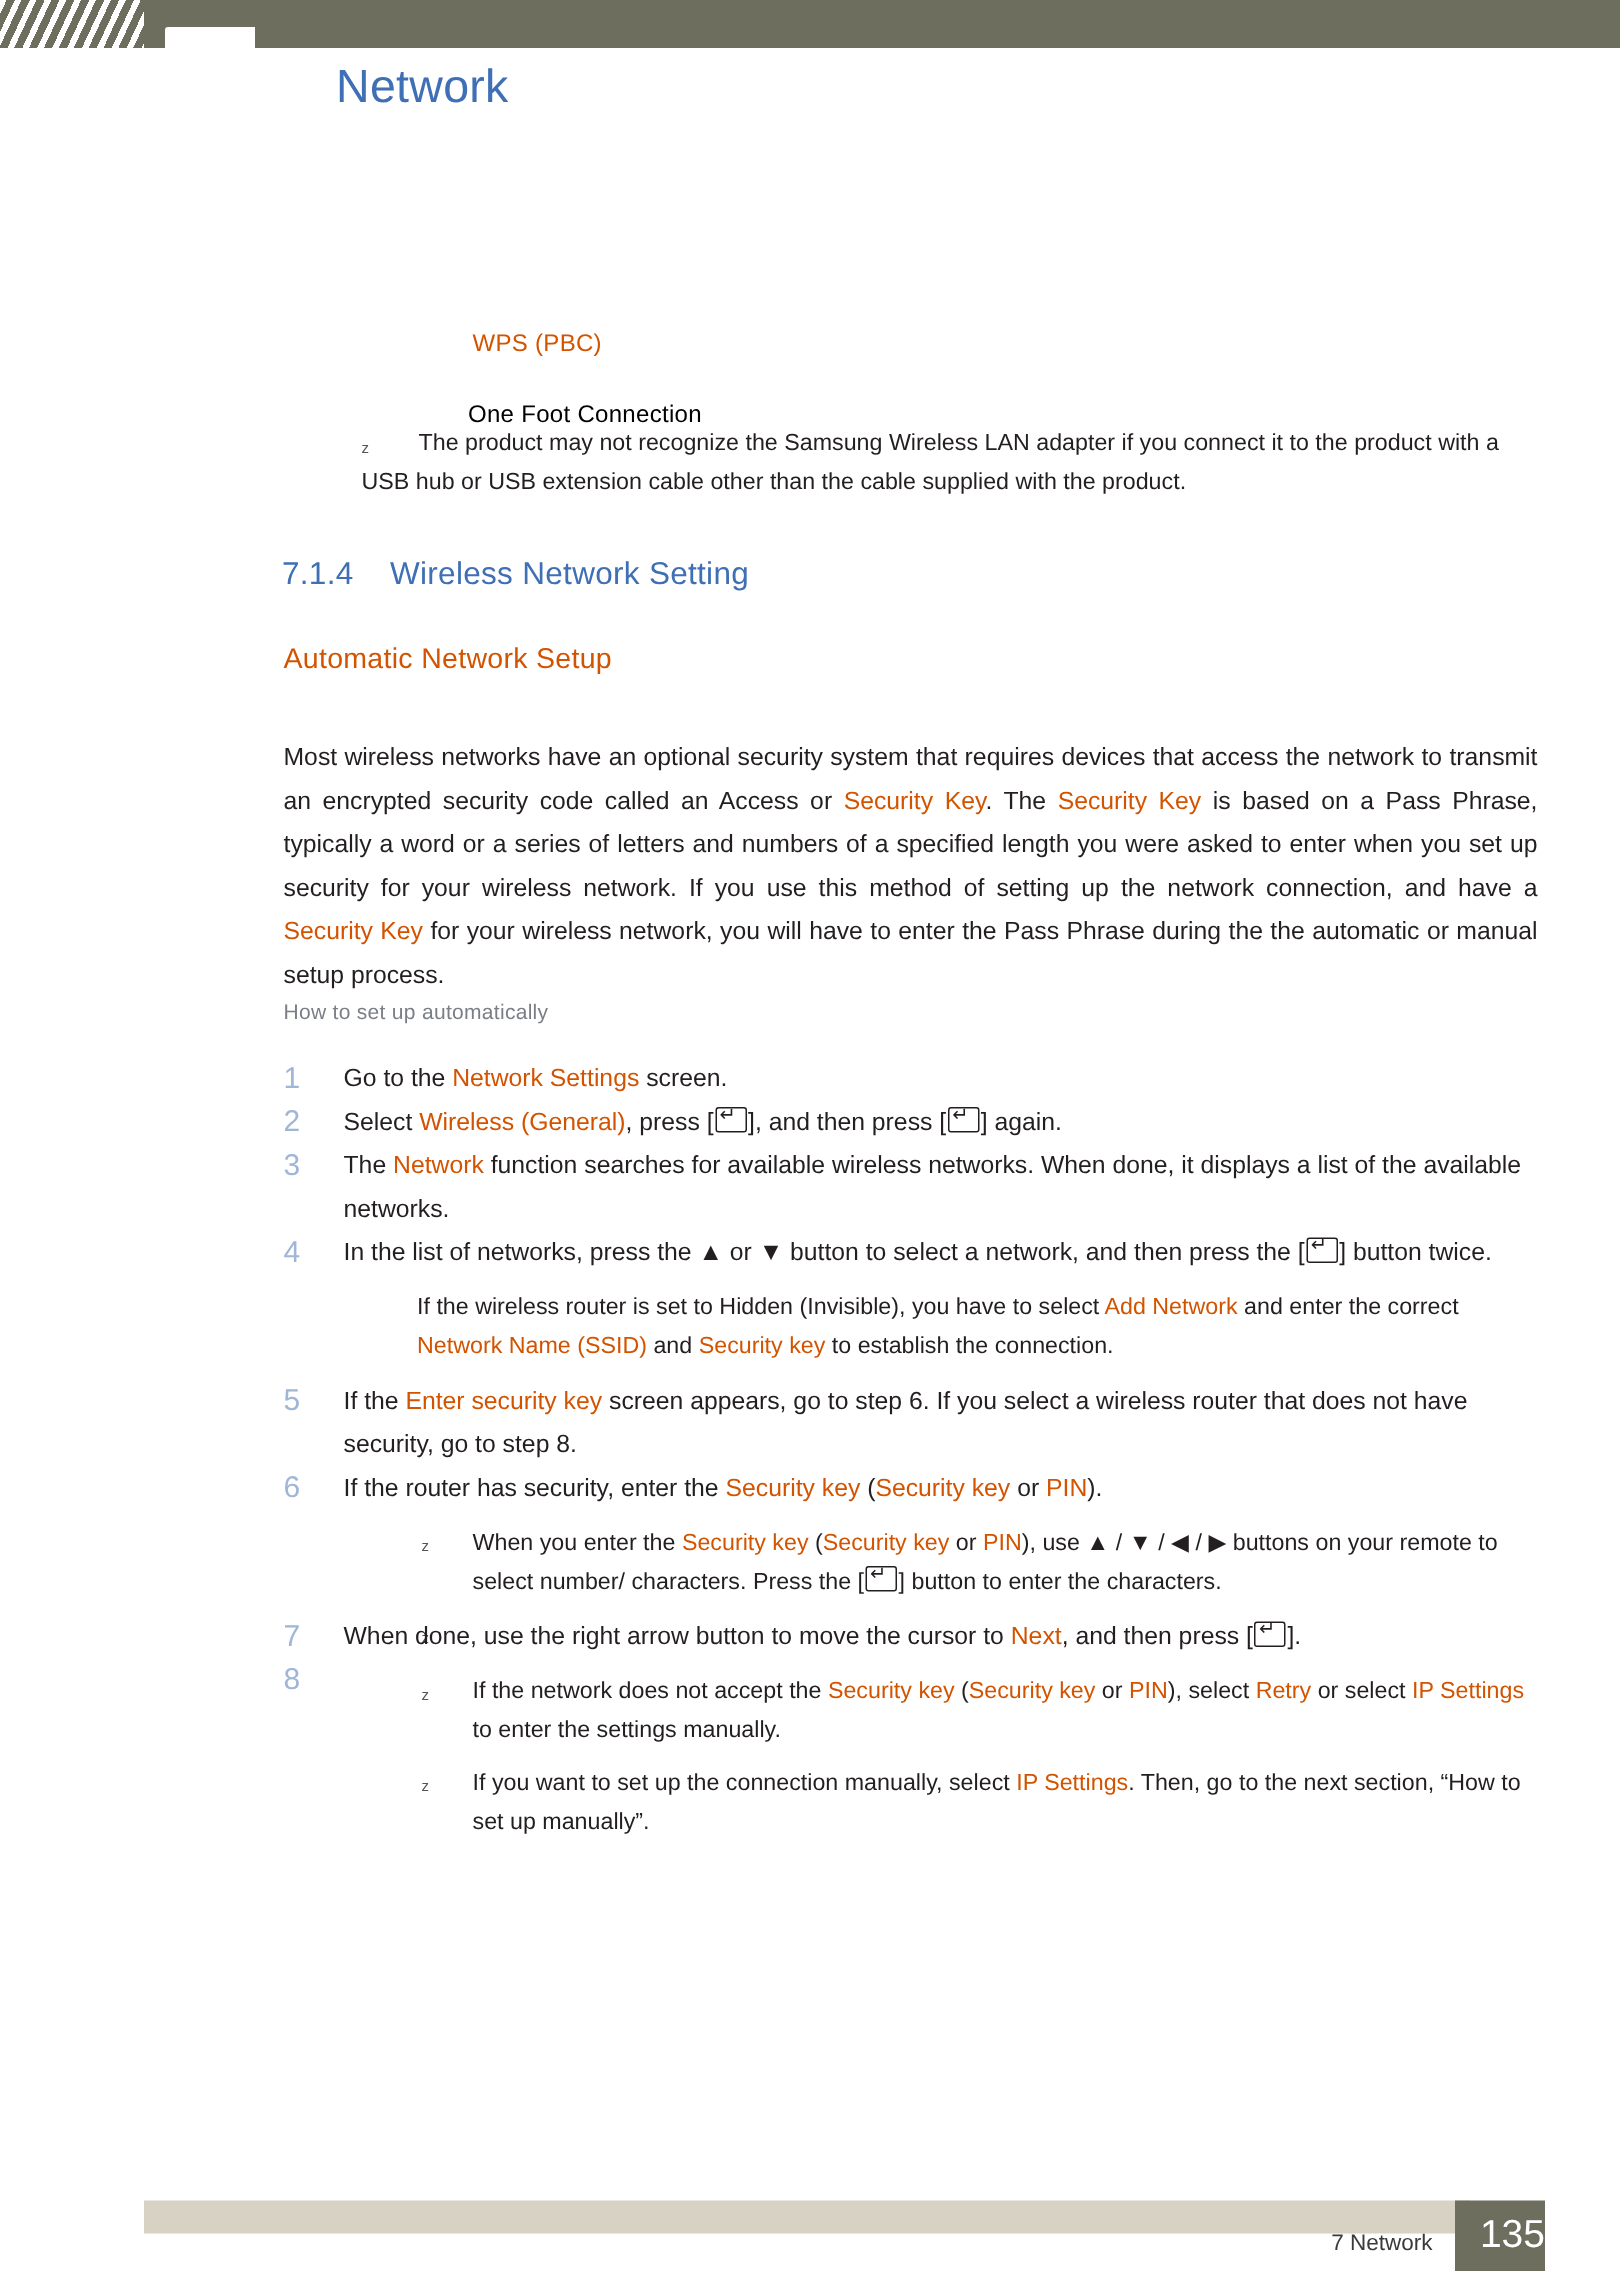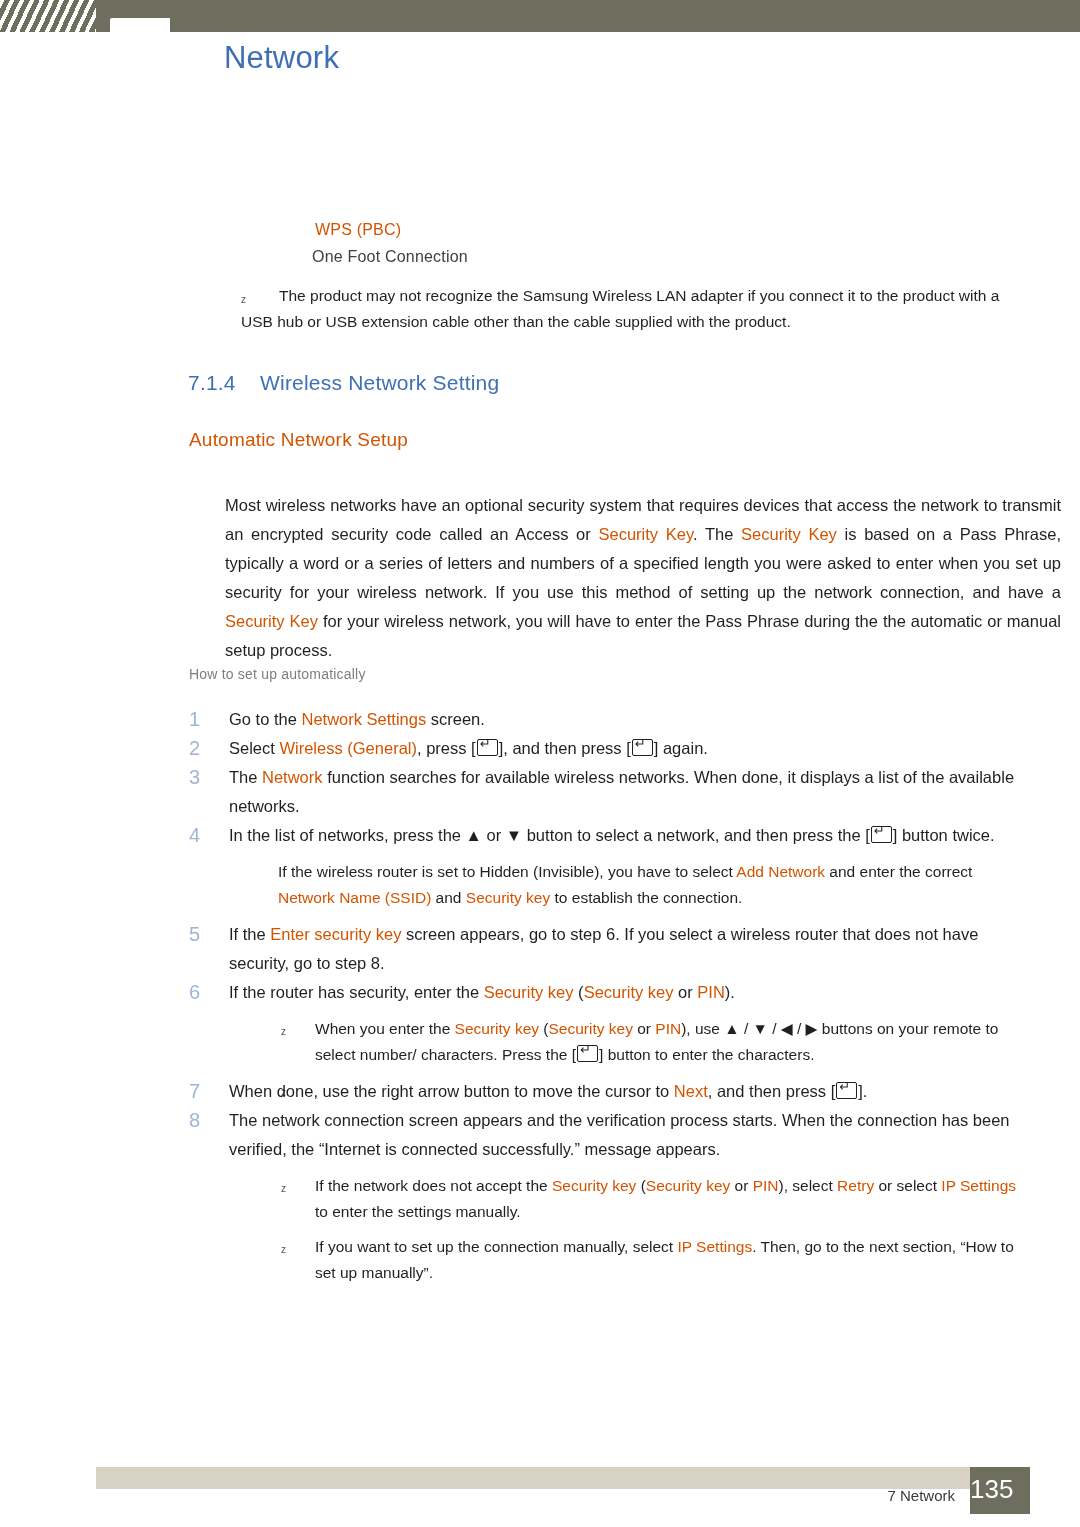--- a/index.html
+++ b/index.html
@@ -66,23 +66,23 @@
     position: absolute;
     left: 315px;
     top: 221px;
     font-size: 16px;
     color: #d35400;
     letter-spacing: 0.2px;
   }
   .onefoot-line {
     position: absolute;
     left: 312px;
-    top: 248px;
+    top: 268px;
     font-size: 16px;
-    color: #404040;
+    color: #000000;
     letter-spacing: 0.2px;
   }
 
   .note-block {
     position: absolute;
     left: 241px;
     top: 283px;
     width: 780px;
     font-size: 15.5px;
     line-height: 26px;
@@ -125,21 +125,20 @@
   }
 
   .para {
     position: absolute;
     left: 189px;
     top: 474px;
     width: 836px;
     font-size: 16.5px;
     line-height: 29px;
     text-align: justify;
-    margin-left: 36px;
   }
 
   .howto {
     position: absolute;
     left: 189px;
     top: 666px;
     font-size: 14px;
     color: #7a7f86;
     letter-spacing: 0.2px;
   }
@@ -225,21 +224,21 @@
     top: 1467px;
     width: 60px;
     height: 47px;
     background: #6e6e5e;
   }
   .footer-pagenum {
     position: absolute;
     left: 970px;
     top: 1474px;
     width: 60px;
-    text-align: left;
+    text-align: right;
     color: #ffffff;
     font-size: 26px;
   }
   .footer-text {
     position: absolute;
     left: 740px;
     top: 1487px;
     width: 215px;
     text-align: right;
     font-size: 15px;
@@ -311,21 +310,21 @@
 
     <div class="subnote">
       <span class="sn-mark">z</span>
     </div>
 
     <div class="step">
       <span class="n">7</span><span>When done, use the right arrow button to move the cursor to </span><span class="orange">Next</span><span>, and then press [</span><span class="keyicon"></span><span>].</span>
     </div>
 
     <div class="step">
-      <span class="n">8</span><span>The network connection screen appears and the verification process starts. When the connection has been verified, the “Internet is connected successfully.” message appears.</span>
+      <span class="n">8</span>
     </div>
 
     <div class="subnote">
       <span class="sn-mark">z</span><span>If the network does not accept the </span><span class="orange">Security key</span><span> (</span><span class="orange">Security key</span><span> or </span><span class="orange">PIN</span><span>), select </span><span class="orange">Retry</span><span> or select </span><span class="orange">IP Settings</span><span> to enter the settings manually.</span>
     </div>
 
     <div class="subnote">
       <span class="sn-mark">z</span><span>If you want to set up the connection manually, select </span><span class="orange">IP Settings</span><span>. Then, go to the next section, “How to set up manually”.</span>
     </div>
 

